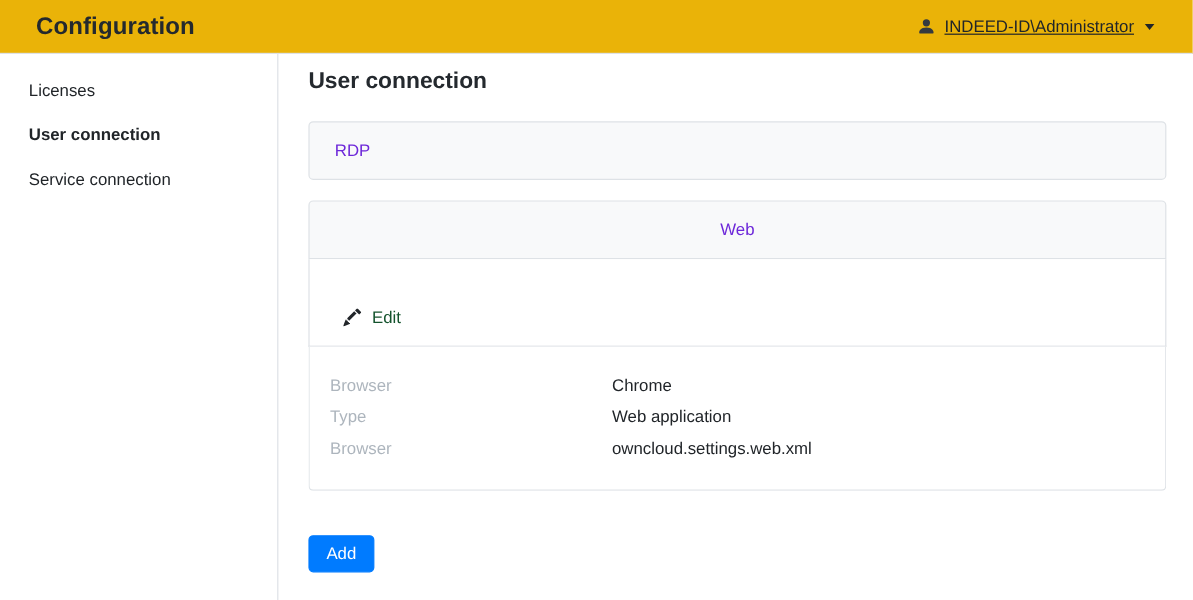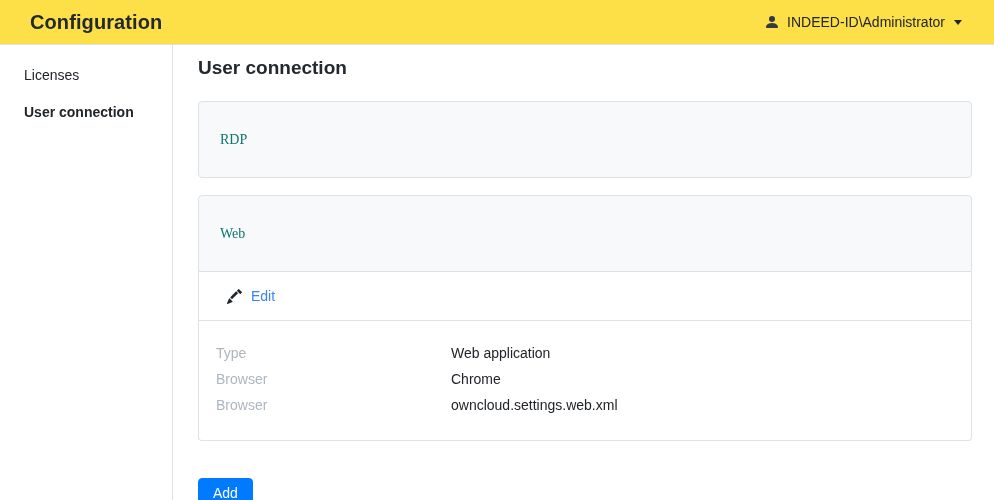--- a/index.html
+++ b/index.html
@@ -9,54 +9,55 @@
     font-family: "Liberation Sans", sans-serif;
     font-size: 14px;
     color: #212529;
     background: #ffffff;
     overflow: hidden;
   }
 
   
   .app-header {
     height: 45px;
-    background: #fde047;
+    background: #eab308;
     border-bottom: 1px solid #dee2e6;
     display: flex;
     align-items: center;
     justify-content: space-between;
     padding: 0 32px 0 30px;
   }
   .app-title {
     font-size: 20px;
     font-weight: 700;
     color: #24292e;
     letter-spacing: 0.1px;
   }
   .user-menu {
     display: flex;
     align-items: center;
     gap: 7px;
     cursor: pointer;
     color: #212529;
+    text-decoration: underline;
   }
   .user-menu svg { display: block; }
   .caret-down {
     width: 0; height: 0;
     border-left: 4px solid transparent;
     border-right: 4px solid transparent;
     border-top: 5px solid #212529;
     margin-left: 2px;
   }
 
   
   .layout { display: flex; height: 455px; }
 
   .sidebar {
-    width: 173px;
+    width: 232px;
     flex-shrink: 0;
     border-right: 1px solid #dee2e6;
     padding-top: 12px;
     background: #ffffff;
   }
   .sidebar-item {
     padding: 9px 24px;
     line-height: 19px;
     color: #212529;
     cursor: pointer;
@@ -74,53 +75,54 @@
     font-weight: 700;
     color: #24292e;
     margin: 10px 0 21px 0;
   }
 
   
   .section-card {
     border: 1px solid #dee2e6;
     border-radius: 4px;
     background: #f8f9fa;
-    padding: 28px 21px;
+    padding: 14px 21px;
     line-height: 19px;
-    color: #0f766e;
+    color: #6d28d9;
     margin-bottom: 17px;
     cursor: pointer;
-    font-family: Liberation Serif, serif;
   }
   .group { margin-bottom: 17px; }
   .group .section-card {
     margin-bottom: 0;
     border-radius: 4px 4px 0 0;
+    text-align: center;
   }
   .toolbar {
     background: #ffffff;
     border: 1px solid #dee2e6;
     border-top: none;
     padding: 10px 20px;
     display: flex;
     align-items: center;
     gap: 34px;
   }
   .tool-btn {
     display: inline-flex;
     align-items: center;
     gap: 9px;
     background: none;
     border: none;
     font-family: "Liberation Sans", sans-serif;
     font-size: 14px;
-    color: #3b82f6;
+    color: #14532d;
     padding: 4px 8px;
     cursor: pointer;
     line-height: 20px;
+    margin-top: 24px;
   }
   .tool-btn svg { display: block; }
 
   .details {
     background: #ffffff;
     border: 1px solid #dee2e6;
     border-top: none;
     border-radius: 0 0 4px 4px;
     padding: 19px 20px 22px 17px;
   }
@@ -163,20 +165,21 @@
     <span>INDEED-ID\Administrator</span>
     <span class="caret-down"></span>
   </div>
 </header>
 
 <div class="layout">
 
   <nav class="sidebar">
     <div class="sidebar-item">Licenses</div>
     <div class="sidebar-item active">User connection</div>
+    <div class="sidebar-item">Service connection</div>
   </nav>
 
   <main class="main">
     <h1 class="page-title">User connection</h1>
 
     <div class="section-card">
       <span>RDP</span>
     </div>
 
     <div class="group">
@@ -191,26 +194,26 @@
               <path d="M12.854.146a.5.5 0 0 0-.707 0L10.5 1.793 14.207 5.5l1.647-1.646a.5.5 0 0 0 0-.708l-3-3zm.646 6.061L9.793 2.5 3.293 9H3.5a.5.5 0 0 1 .5.5v.5h.5a.5.5 0 0 1 .5.5v.5h.293l6.5-6.5zm-7.468 7.468A.5.5 0 0 1 6 13.5V13h-.5a.5.5 0 0 1-.5-.5V12h-.5a.5.5 0 0 1-.5-.5V11h-.5a.5.5 0 0 1-.5-.5V10h-.5a.499.499 0 0 1-.175-.032l-.179.178a.5.5 0 0 0-.11.168l-2 5a.5.5 0 0 0 .65.65l5-2a.5.5 0 0 0 .168-.11l.178-.178z"></path>
             </svg>
           </span>
           <span>Edit</span>
         </button>
 
       </div>
 
       <div class="details">
         <div class="detail-row">
+          <span class="detail-label">Browser</span>
+          <span class="detail-value">Chrome</span>
+        </div>
+        <div class="detail-row">
           <span class="detail-label">Type</span>
           <span class="detail-value">Web application</span>
-        </div>
-        <div class="detail-row">
-          <span class="detail-label">Browser</span>
-          <span class="detail-value">Chrome</span>
         </div>
         <div class="detail-row">
           <span class="detail-label">Browser</span>
           <span class="detail-value">owncloud.settings.web.xml</span>
         </div>
       </div>
     </div>
 
 
     <button class="add-btn">Add</button>

